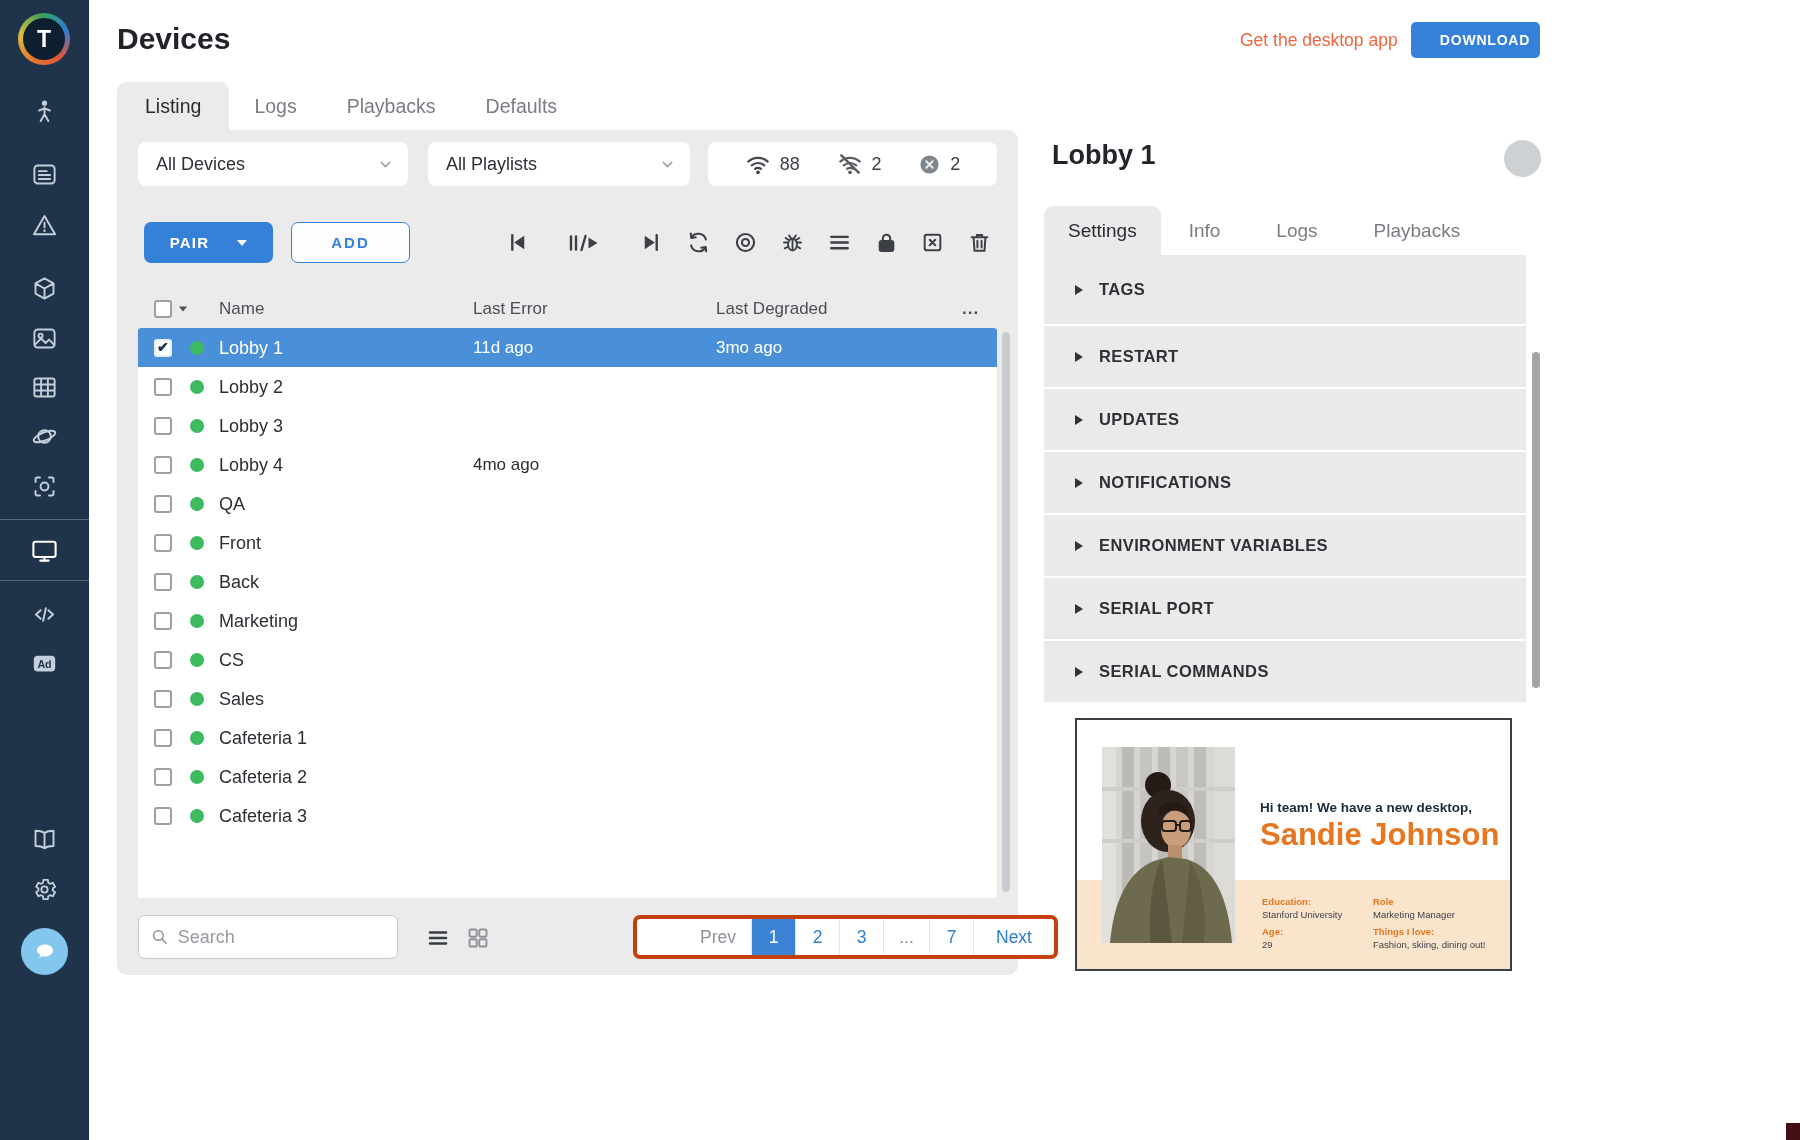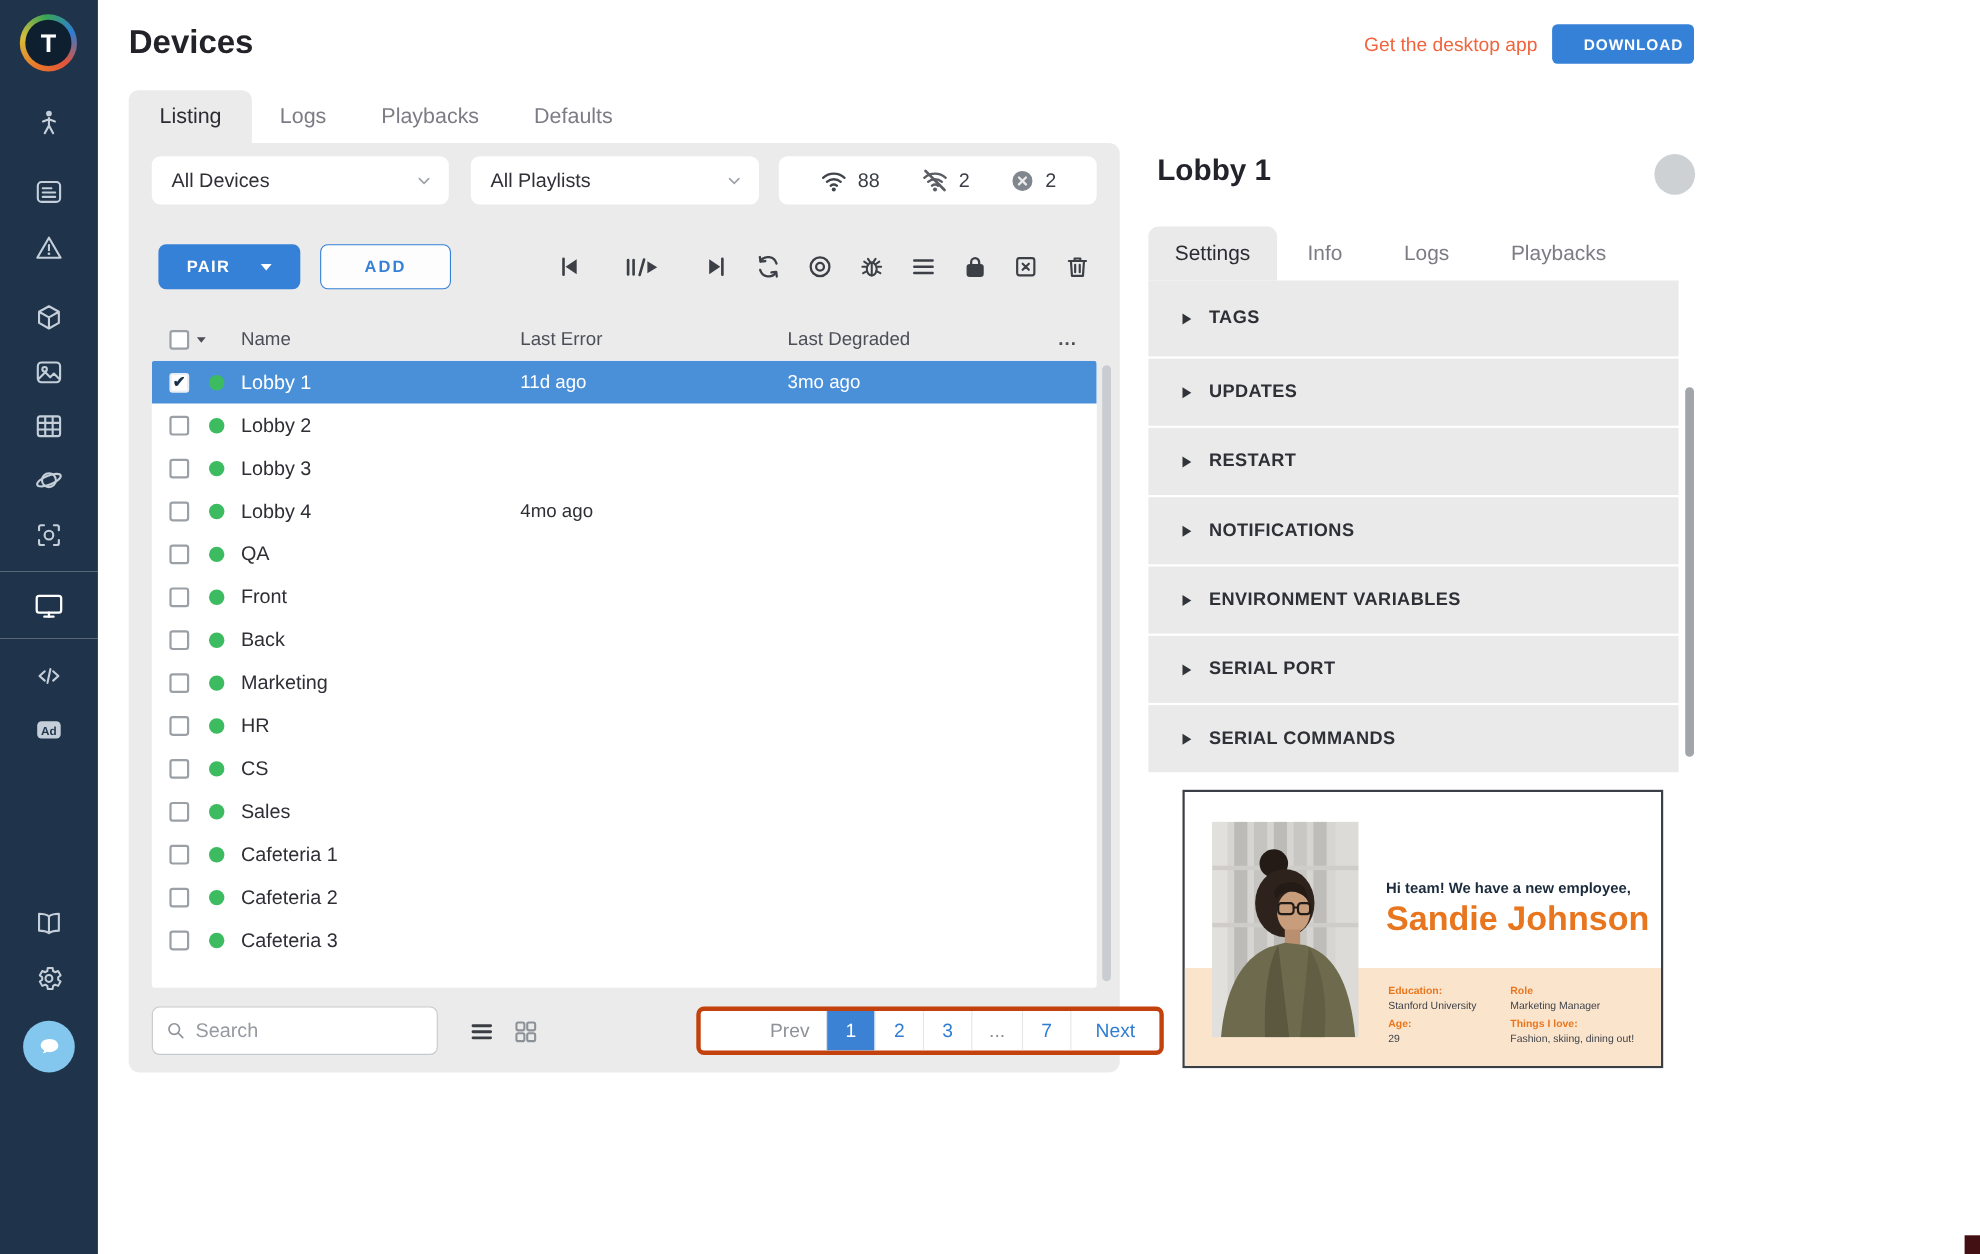--- a/index.html
+++ b/index.html
@@ -424,27 +424,20 @@
       </div>
 
       <div class="trow">
         <span class="cb"></span>
         <span class="dot"></span>
         <span class="abs c-name">Marketing</span>
         <span class="abs c-err"></span>
         <span class="abs c-deg"></span>
       </div>
 
-      <div class="trow">
-        <span class="cb"></span>
-        <span class="dot"></span>
-        <span class="abs c-name">HR</span>
-        <span class="abs c-err"></span>
-        <span class="abs c-deg"></span>
-      </div>
 
       <div class="trow">
         <span class="cb"></span>
         <span class="dot"></span>
         <span class="abs c-name">CS</span>
         <span class="abs c-err"></span>
         <span class="abs c-deg"></span>
       </div>
 
       <div class="trow">
@@ -535,25 +528,25 @@
       </div>
   </nav>
 
   <div class="accordion">
     <div class="acc-item">
       <span class="acc-caret"></span>
       <span class="acc-label">TAGS</span>
     </div>
     <div class="acc-item">
       <span class="acc-caret"></span>
-      <span class="acc-label">UPDATES</span>
+      <span class="acc-label">RESTART</span>
     </div>
     <div class="acc-item">
       <span class="acc-caret"></span>
-      <span class="acc-label">RESTART</span>
+      <span class="acc-label">UPDATES</span>
     </div>
     <div class="acc-item">
       <span class="acc-caret"></span>
       <span class="acc-label">NOTIFICATIONS</span>
     </div>
     <div class="acc-item">
       <span class="acc-caret"></span>
       <span class="acc-label">ENVIRONMENT VARIABLES</span>
     </div>
     <div class="acc-item">
@@ -588,21 +581,21 @@
       <path d="M56 64 C60 54 74 52 84 60 L88 72 C80 62 66 60 58 70 Z" fill="#241b16"></path>
       <rect x="60" y="74" width="14" height="10" rx="3" fill="none" stroke="#221c18" stroke-width="2"></rect>
       <rect x="78" y="74" width="11" height="10" rx="3" fill="none" stroke="#221c18" stroke-width="2"></rect>
       <line x1="74" y1="78" x2="78" y2="78" stroke="#221c18" stroke-width="2"></line>
       <rect x="66" y="98" width="14" height="14" fill="#b98f70"></rect>
       <path d="M8 196 C12 150 28 124 52 114 L66 110 L84 112 C112 120 126 150 130 196 Z" fill="#6e6a4d"></path>
       <path d="M60 112 L70 196 L48 196 C47 160 50 130 60 112 Z" fill="#5c5840"></path>
       <path d="M88 114 L80 196 L102 196 C105 160 100 134 88 114 Z" fill="#625e44"></path>
     </svg>
 
-    <div class="greet">Hi team! We have a new employee,</div>
+    <div class="greet">Hi team! We have a new desktop,</div>
     <div class="ename">Sandie Johnson</div>
 
     <div class="fcol" id="fcol1">
       <div class="lbl">Education:</div>
       <div class="val">Stanford University</div>
       <div class="lbl">Age:</div>
       <div class="val">29</div>
     </div>
     <div class="fcol" id="fcol2">
       <div class="lbl">Role</div>

